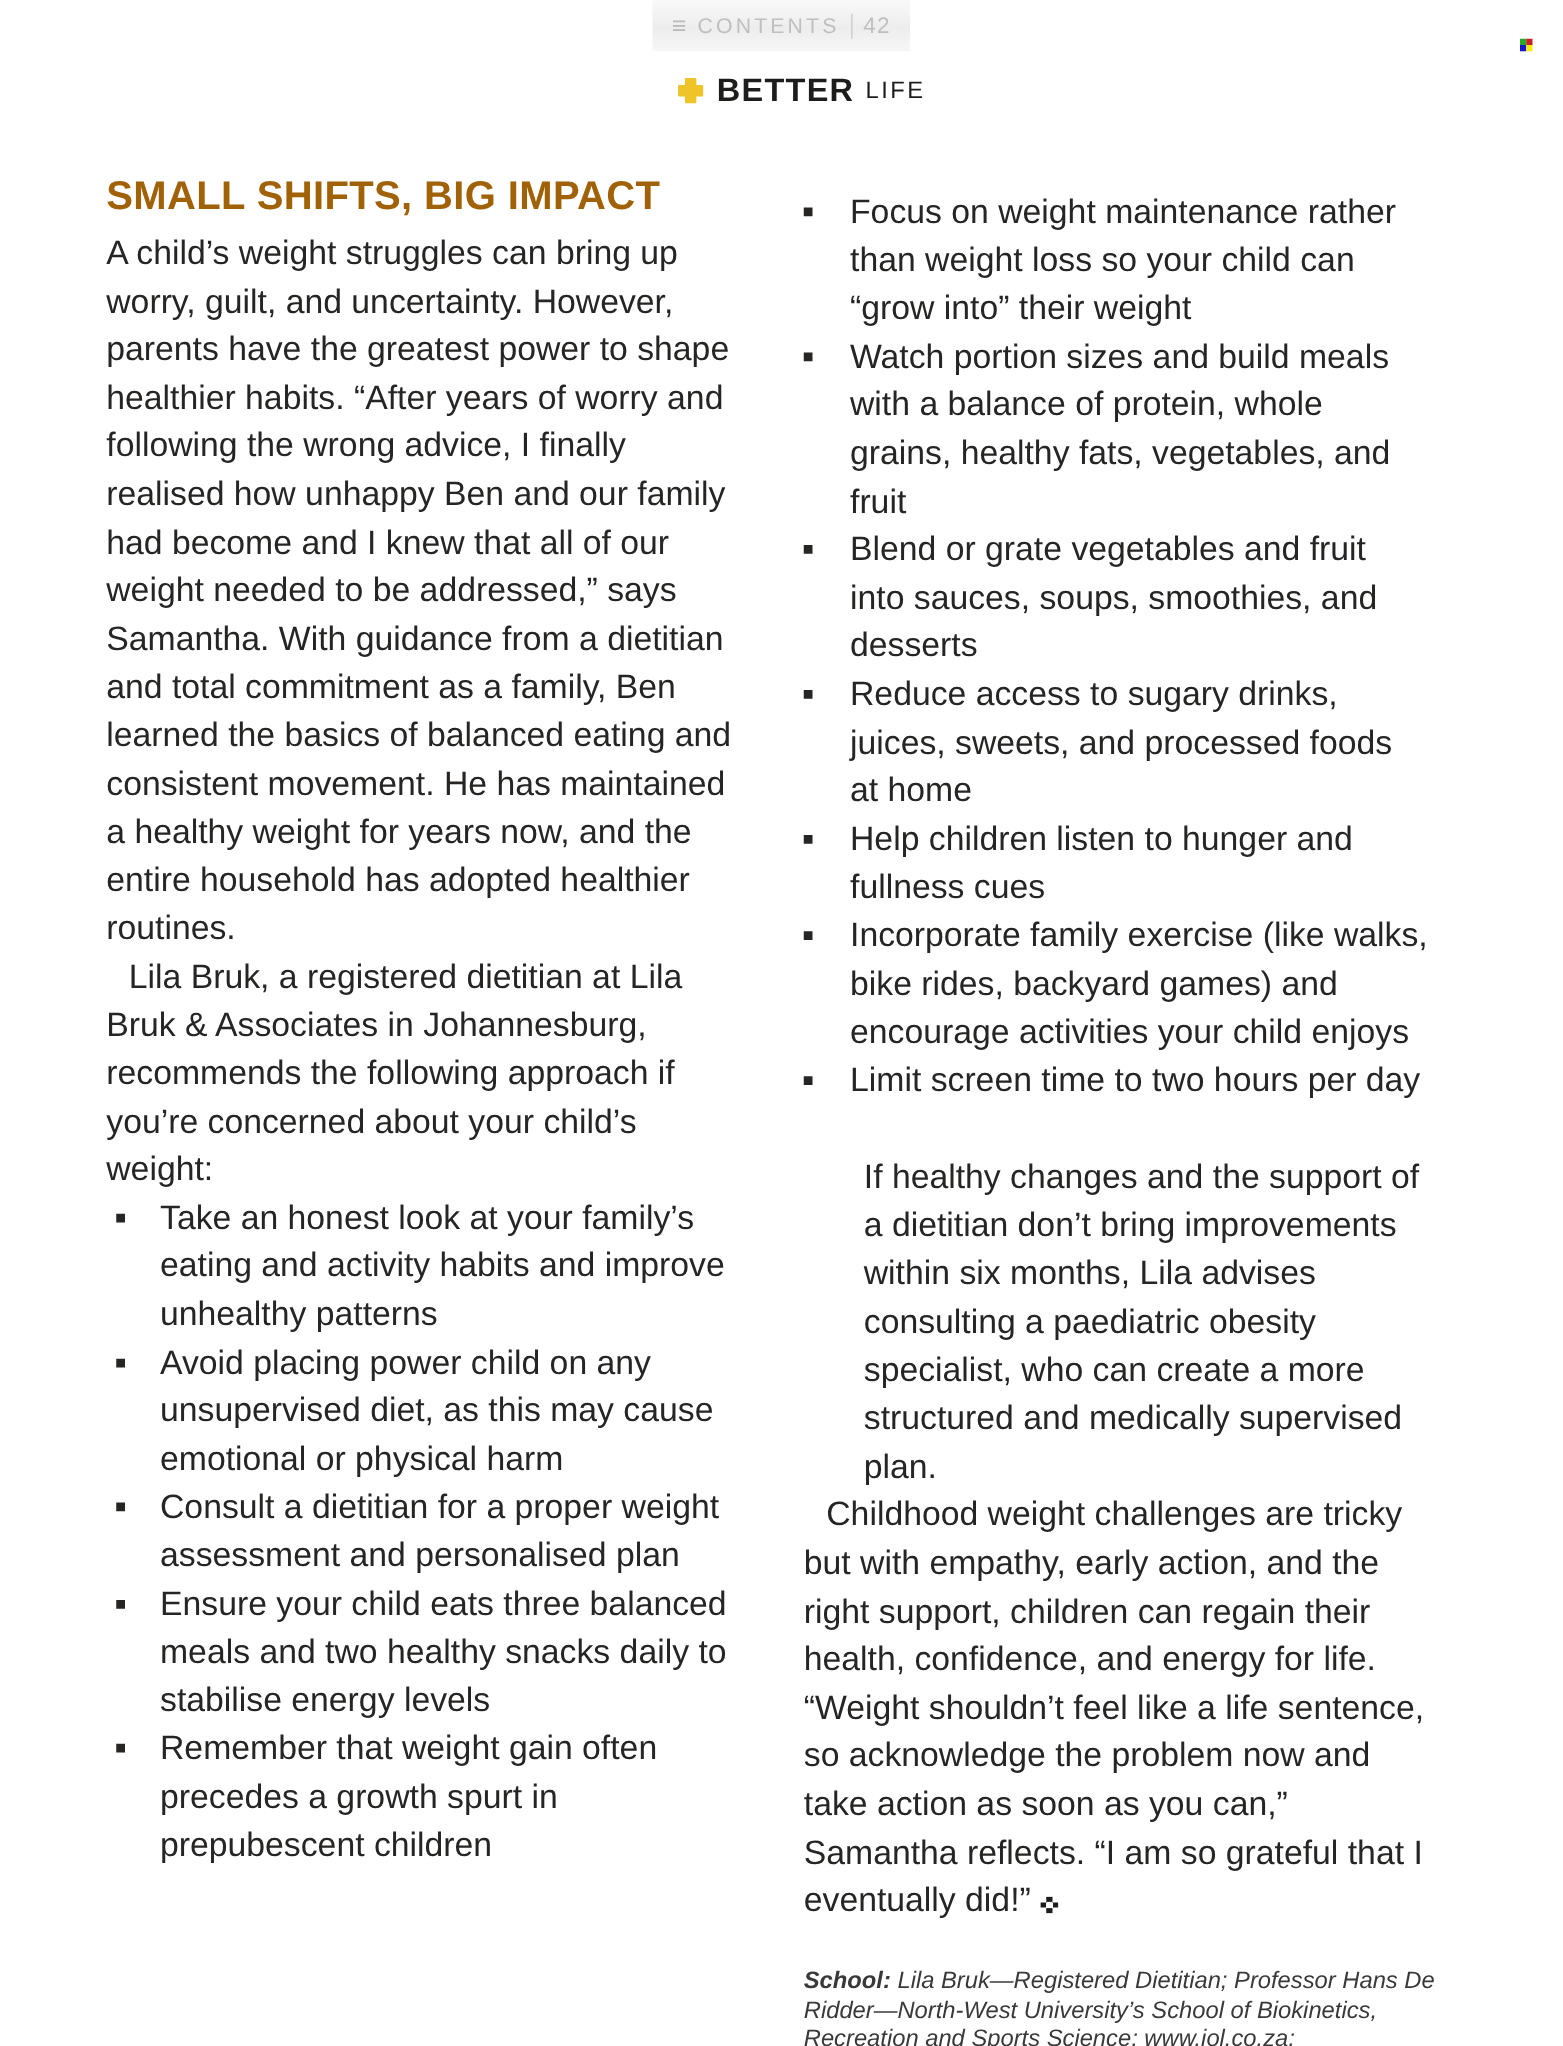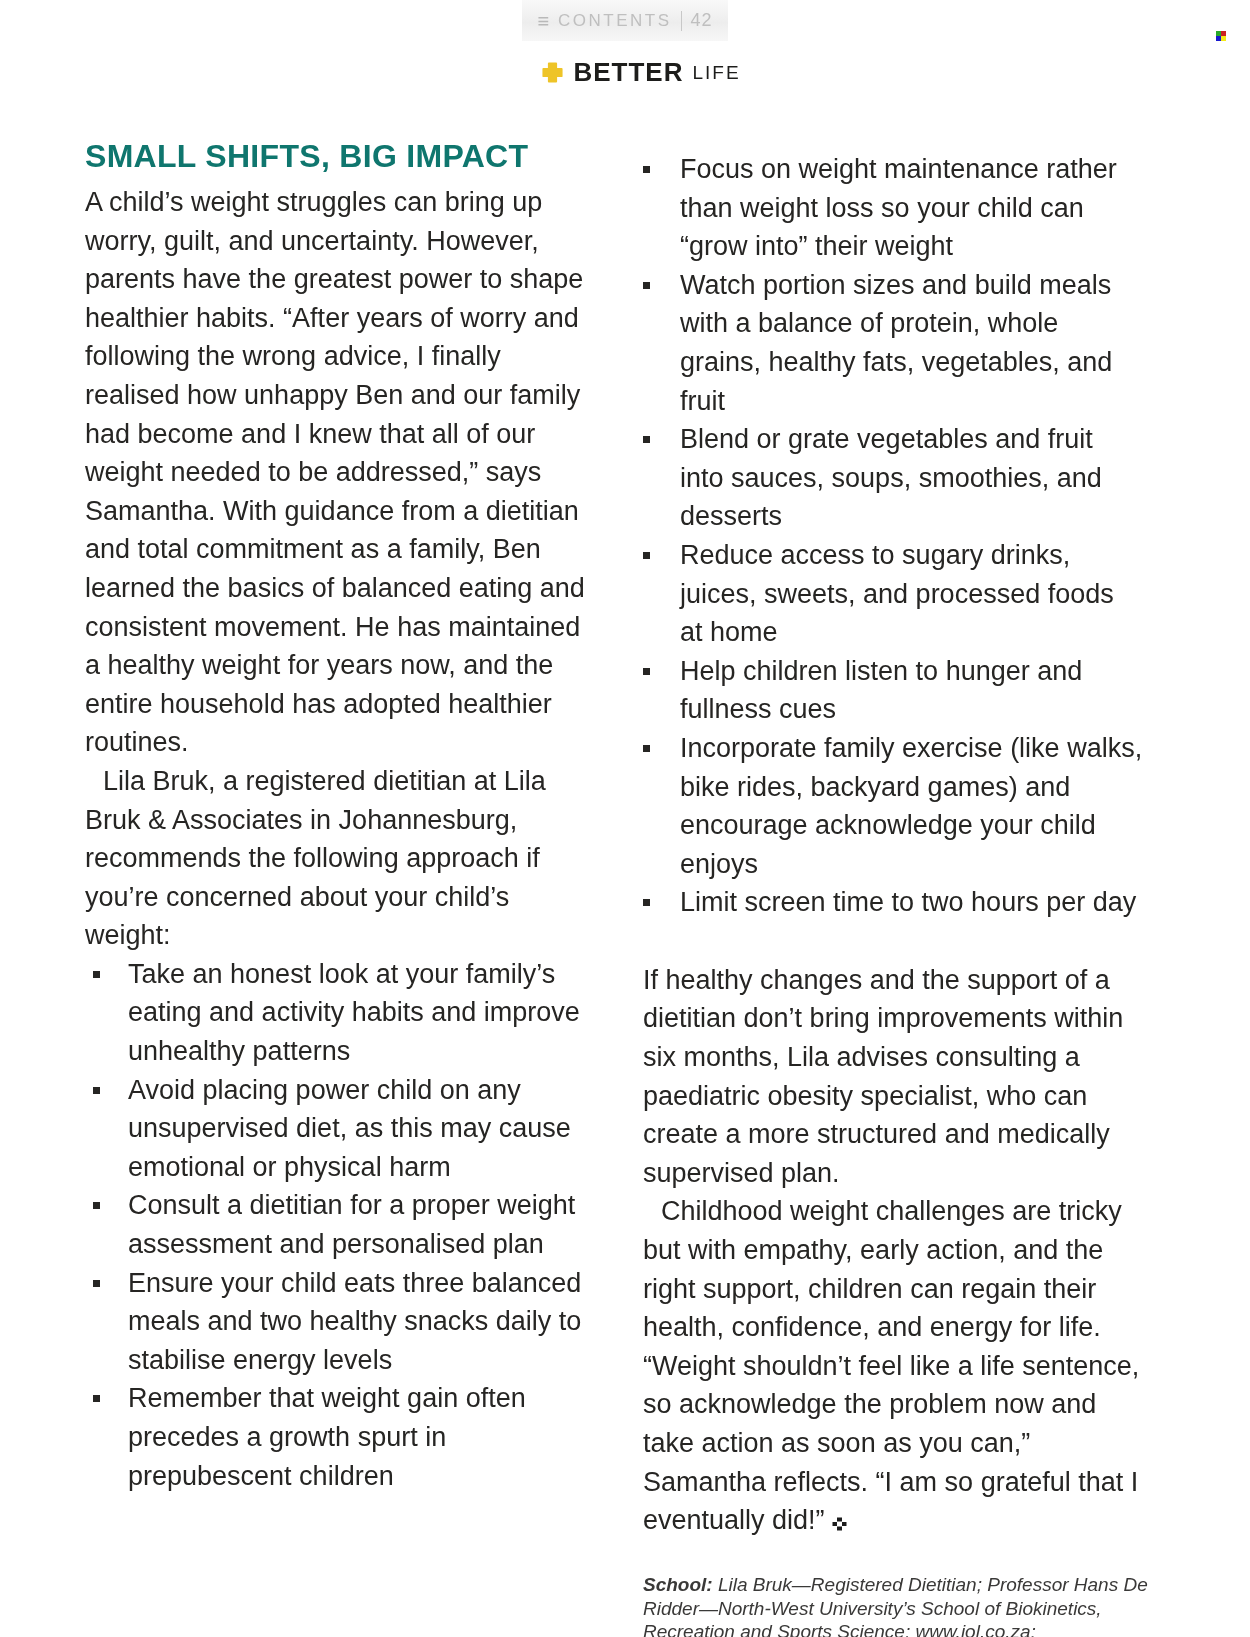--- a/index.html
+++ b/index.html
@@ -74,27 +74,27 @@
     font-size:27px;
     line-height:38.6px;
   }
   .col-left{width:512px;flex:0 0 auto;}
   .col-right{width:500px;flex:0 0 auto;padding-top:14px;}
 
   .headline{
     font-size:32px;
     font-weight:700;
     letter-spacing:0.3px;
-    color:#0f766e;
+    color:#a16207;
     margin:0 0 7px 0;
     line-height:40px;
   }
   .para{margin:0;}
   .para.indent{text-indent:18px;}
-  .gap-top{margin-top:39px;}
+  .gap-top{margin-top:39px;margin-left:48px;}
 
   ul.bullets{list-style:none;margin:0;padding:0;}
   ul.bullets li{position:relative;}
   .col-left ul.bullets li{padding-left:43px;}
   .col-left ul.bullets li::before{
     content:"";position:absolute;left:8px;top:16px;width:7px;height:7px;background:#262523;
   }
   .col-right ul.bullets li{padding-left:37px;}
   .col-right ul.bullets li::before{
     content:"";position:absolute;left:0;top:16px;width:7px;height:7px;background:#262523;
@@ -168,21 +168,21 @@
       </ul>
     </div>
 
     <div class="col-right">
       <ul class="bullets">
         <li>Focus on weight maintenance rather than weight loss so your child can “grow into” their weight</li>
         <li>Watch portion sizes and build meals with a balance of protein, whole grains, healthy fats, vegetables, and fruit</li>
         <li>Blend or grate vegetables and fruit into sauces, soups, smoothies, and desserts</li>
         <li>Reduce access to sugary drinks, juices, sweets, and processed foods at home</li>
         <li>Help children listen to hunger and fullness cues</li>
-        <li>Incorporate family exercise (like walks, bike rides, backyard games) and encourage acknowledge your child enjoys</li>
+        <li>Incorporate family exercise (like walks, bike rides, backyard games) and encourage activities your child enjoys</li>
         <li>Limit screen time to two hours per day</li>
       </ul>
       <p class="para gap-top">If healthy changes and the support of a dietitian don’t bring improvements within six months, Lila advises consulting a paediatric obesity specialist, who can create a more structured and medically supervised plan.</p>
       <p class="para indent"><span>Childhood weight challenges are tricky but with empathy, early action, and the right support, children can regain their health, confidence, and energy for life. “Weight shouldn’t feel like a life sentence, so acknowledge the problem now and take action as soon as you can,” Samantha reflects. “I am so grateful that I eventually did!”</span><span class="endmark"></span></p>
       <p class="sources"><span class="src-label">School:</span><span> Lila Bruk—Registered Dietitian; Professor Hans De Ridder—North-West University’s School of Biokinetics, Recreation and Sports Science; www.iol.co.za; www.nwu.ac.za; www.nhs.uk; www.webmd.com; www.parents.com; www.thesouthafrican.com; www.theguardian.com</span></p>
     </div>
 
   </div>
 </div>
 

